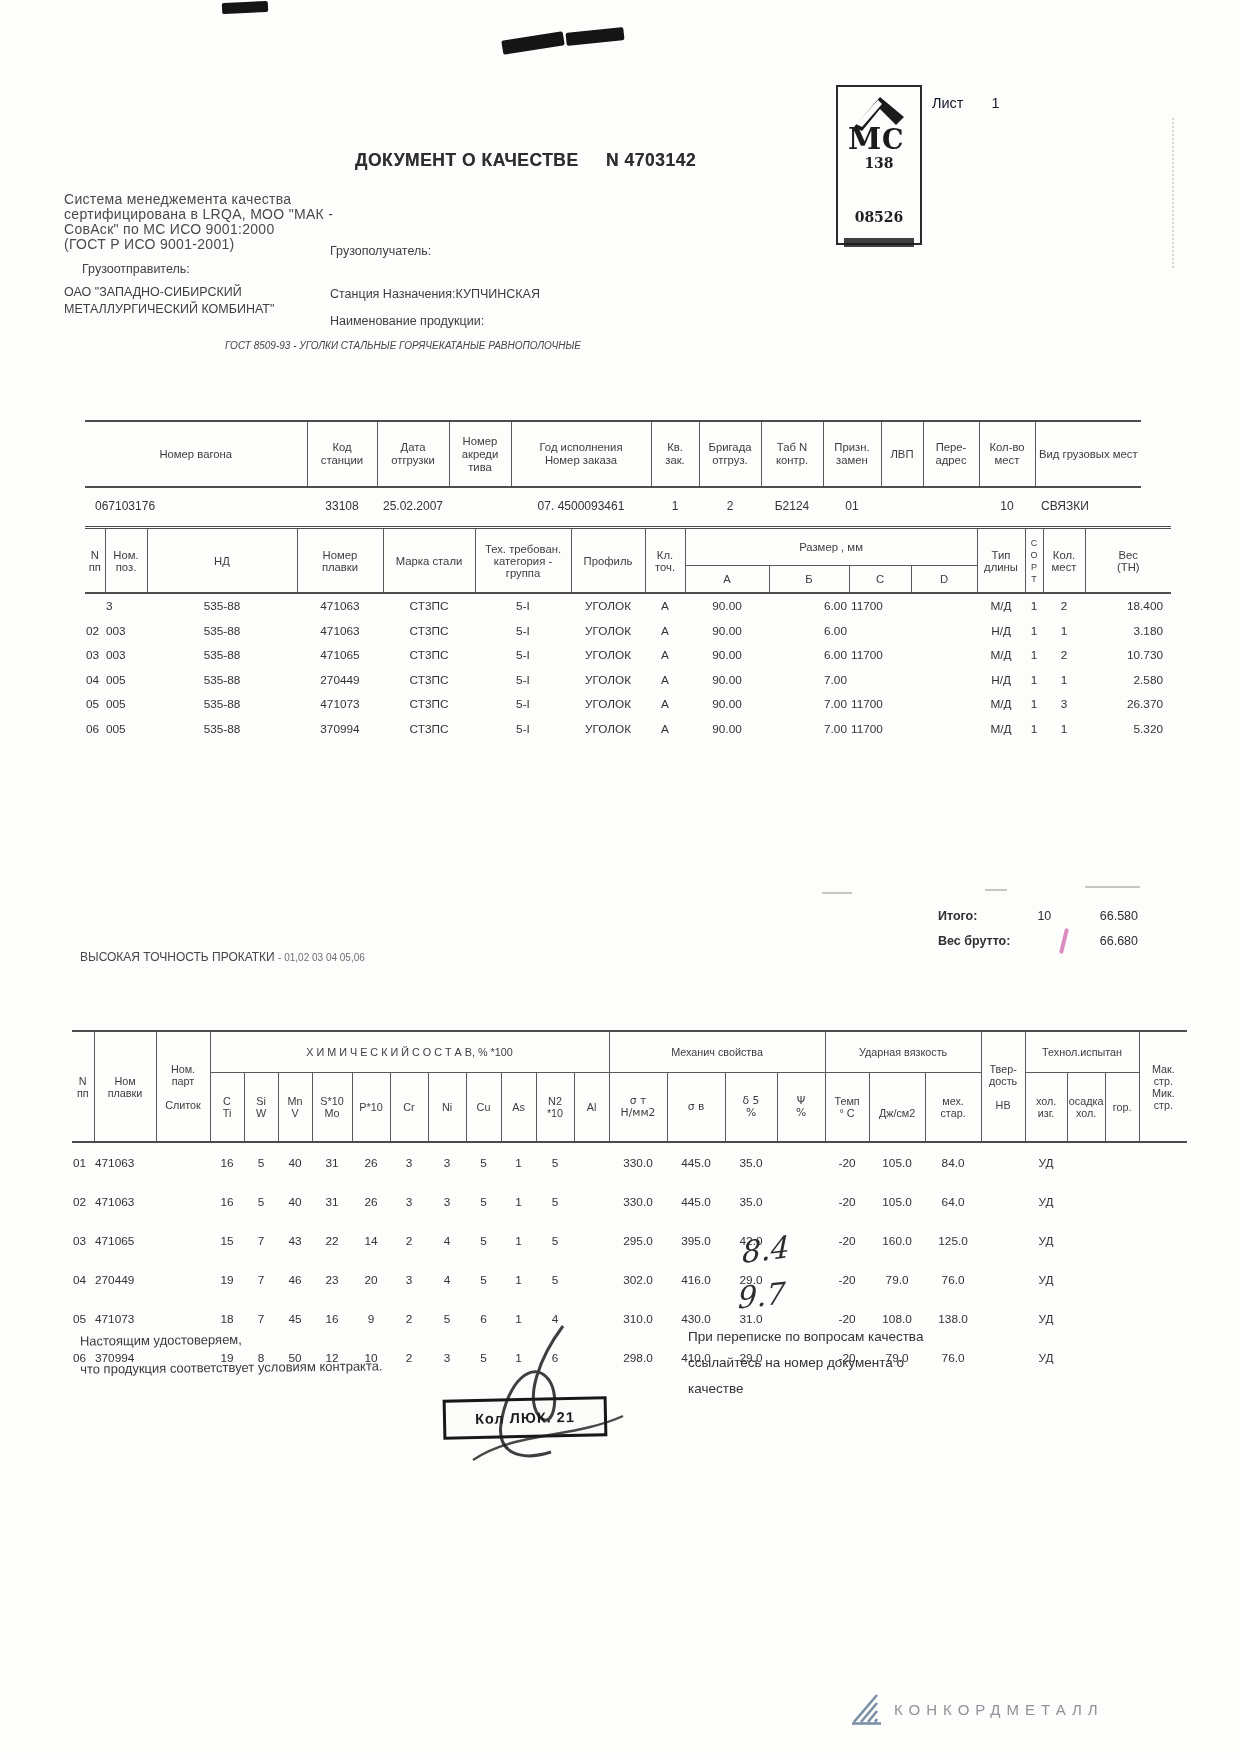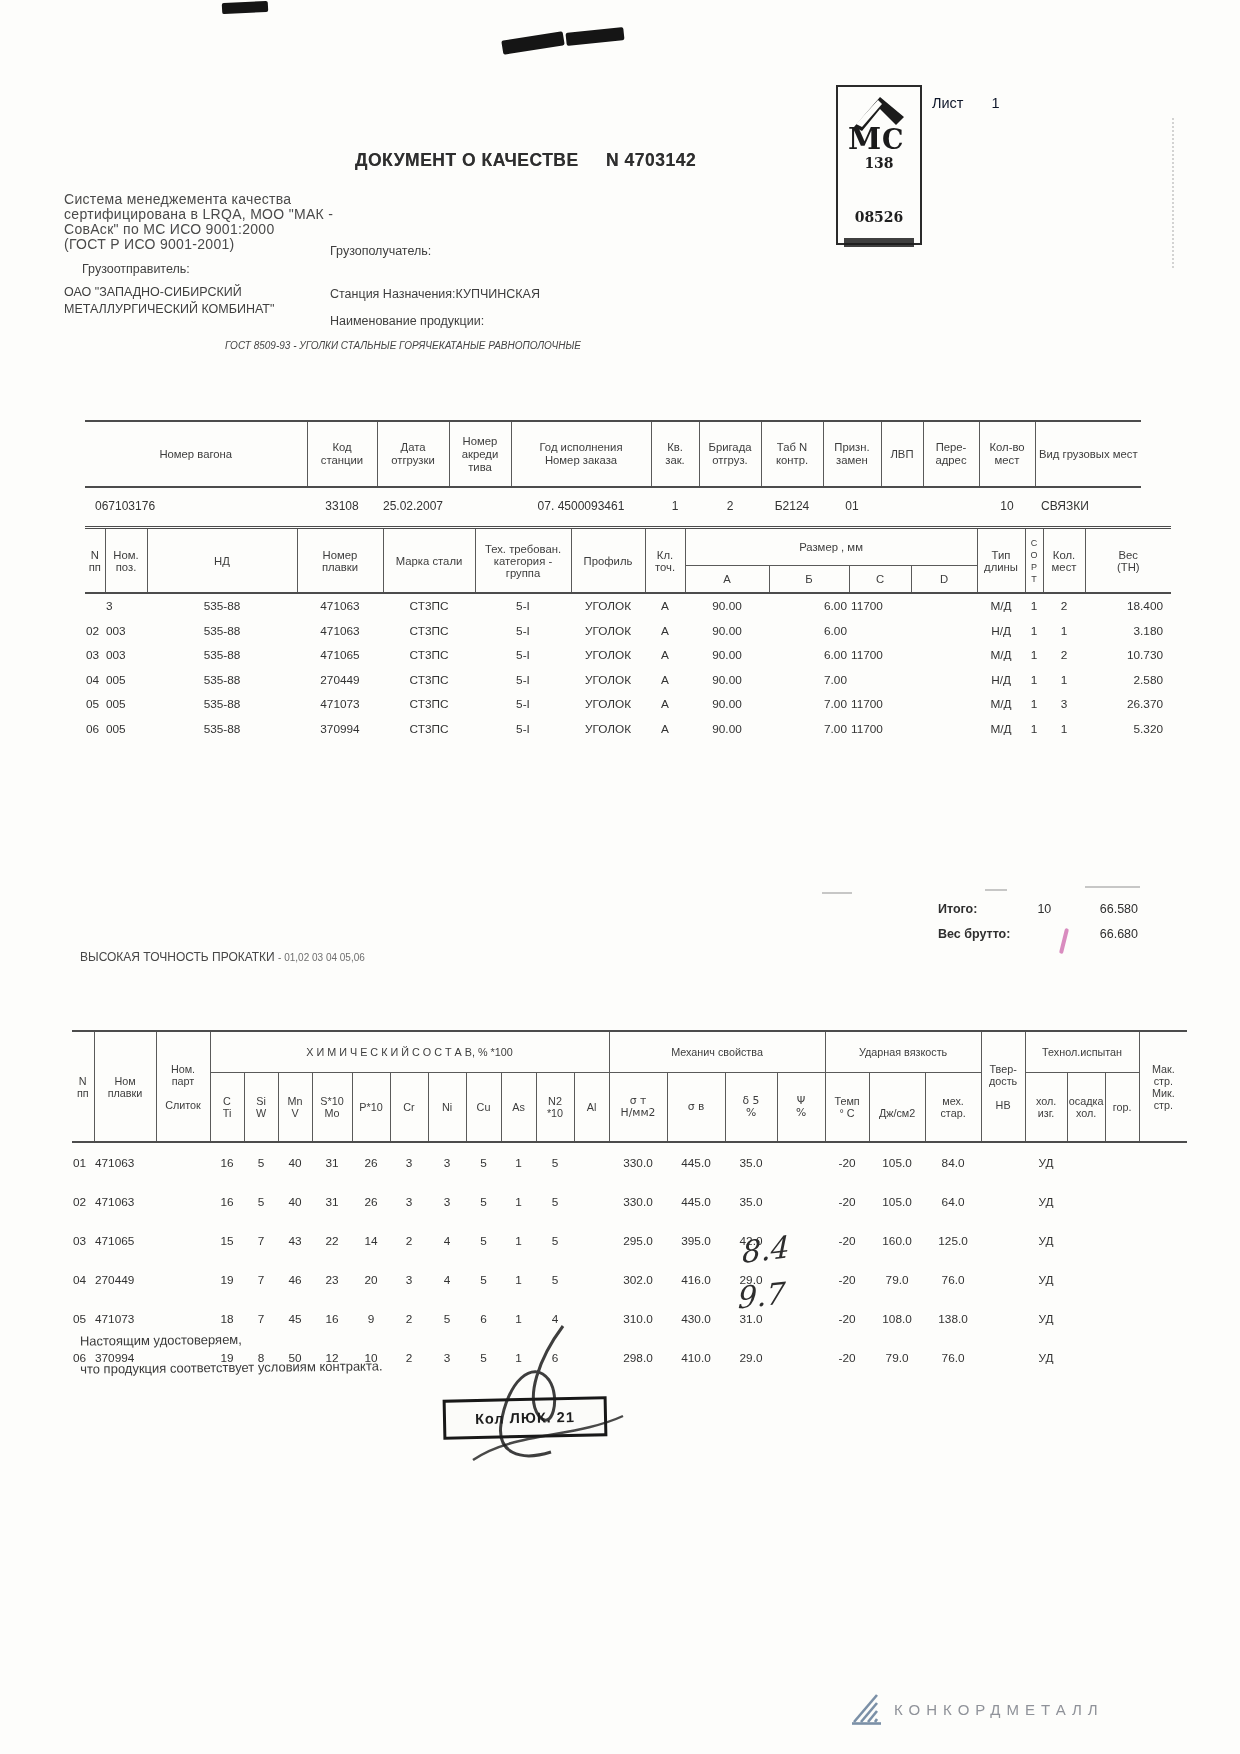--- a/index.html
+++ b/index.html
@@ -341,21 +341,21 @@
             <td>М/Д</td>
             <td>1</td>
             <td>1</td>
             <td>5.320</td>
           </tr>
         </tbody>
     </table>
   </div>
 
   <div class="abs totals" style="left:938px;top:902px;width:200px;">
-    <div style="display:flex;">
+    <div style="display:flex;margin-top:7px;">
       <span style="font-weight:bold;">Итого:</span>
       <span style="margin-left:60px;">10</span>
       <span style="margin-left:auto;">66.580</span>
     </div>
     <div style="display:flex;margin-top:11px;">
       <span style="font-weight:bold;">Вес брутто:</span>
       <span style="margin-left:auto;">66.680</span>
     </div>
   </div>
 
@@ -632,20 +632,25 @@
   </div>
 
   <div class="abs hand" style="left:742px;top:1232px;transform:rotate(-7deg) skewX(-8deg);">8.4</div>
   <div class="abs hand" style="left:738px;top:1278px;transform:rotate(-6deg) skewX(-8deg);">9.7</div>
 
   <div class="abs" style="left:80px;top:1326px;font-size:13px;color:#3c3c3c;line-height:28px;transform:rotate(-.6deg);">
     <div>Настоящим удостоверяем,</div>
     <div>что продукция соответствует условиям контракта.</div>
   </div>
 
+  <div class="abs" style="left:688px;top:1324px;font-size:13.5px;color:#333;line-height:26px;">
+    <div>При переписке по вопросам качества</div>
+    <div>ссылайтесь на номер документа о</div>
+    <div>качестве</div>
+  </div>
 
   <div class="abs stamp-rect" style="left:443px;top:1398px;">
     <span>Кол ЛЮК. 21</span>
   </div>
   <svg class="abs" style="left:455px;top:1320px;" width="180" height="150" viewBox="0 0 180 150">
     <path d="M108,6 C84,38 70,78 84,96 C97,112 106,78 94,60 C78,38 52,62 46,104 C42,132 64,142 96,132" fill="none" stroke="#1c1c1c" stroke-width="3" opacity=".85"></path>
     <path d="M18,140 C58,112 120,118 168,96" fill="none" stroke="#1c1c1c" stroke-width="2.4" opacity=".8"></path>
   </svg>
 
   <div class="abs" style="left:850px;top:1692px;display:flex;align-items:center;">

